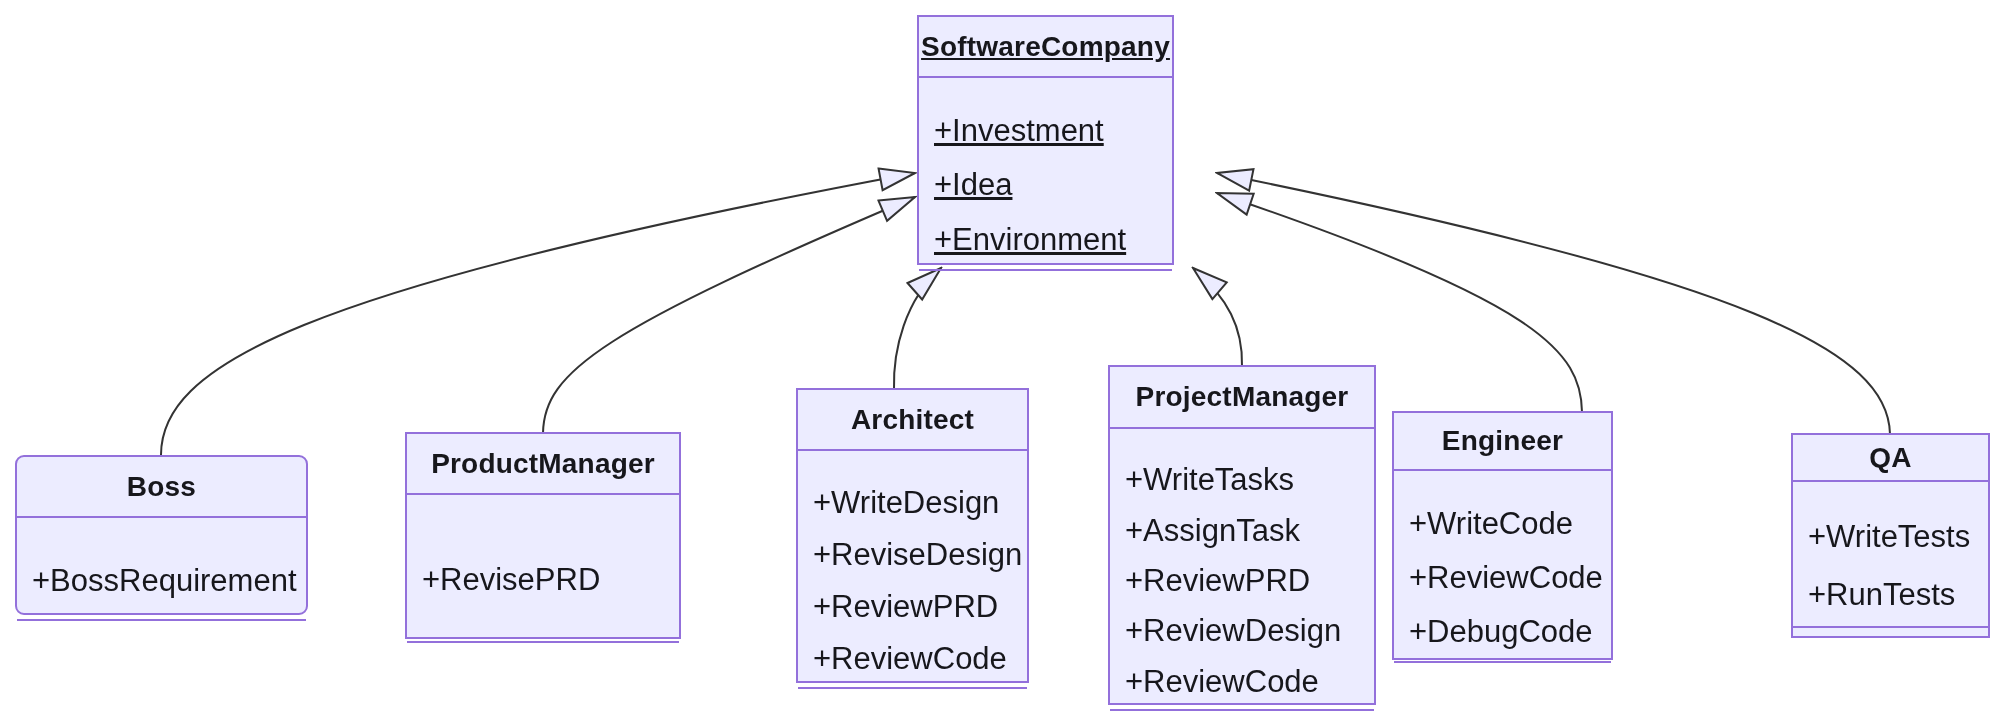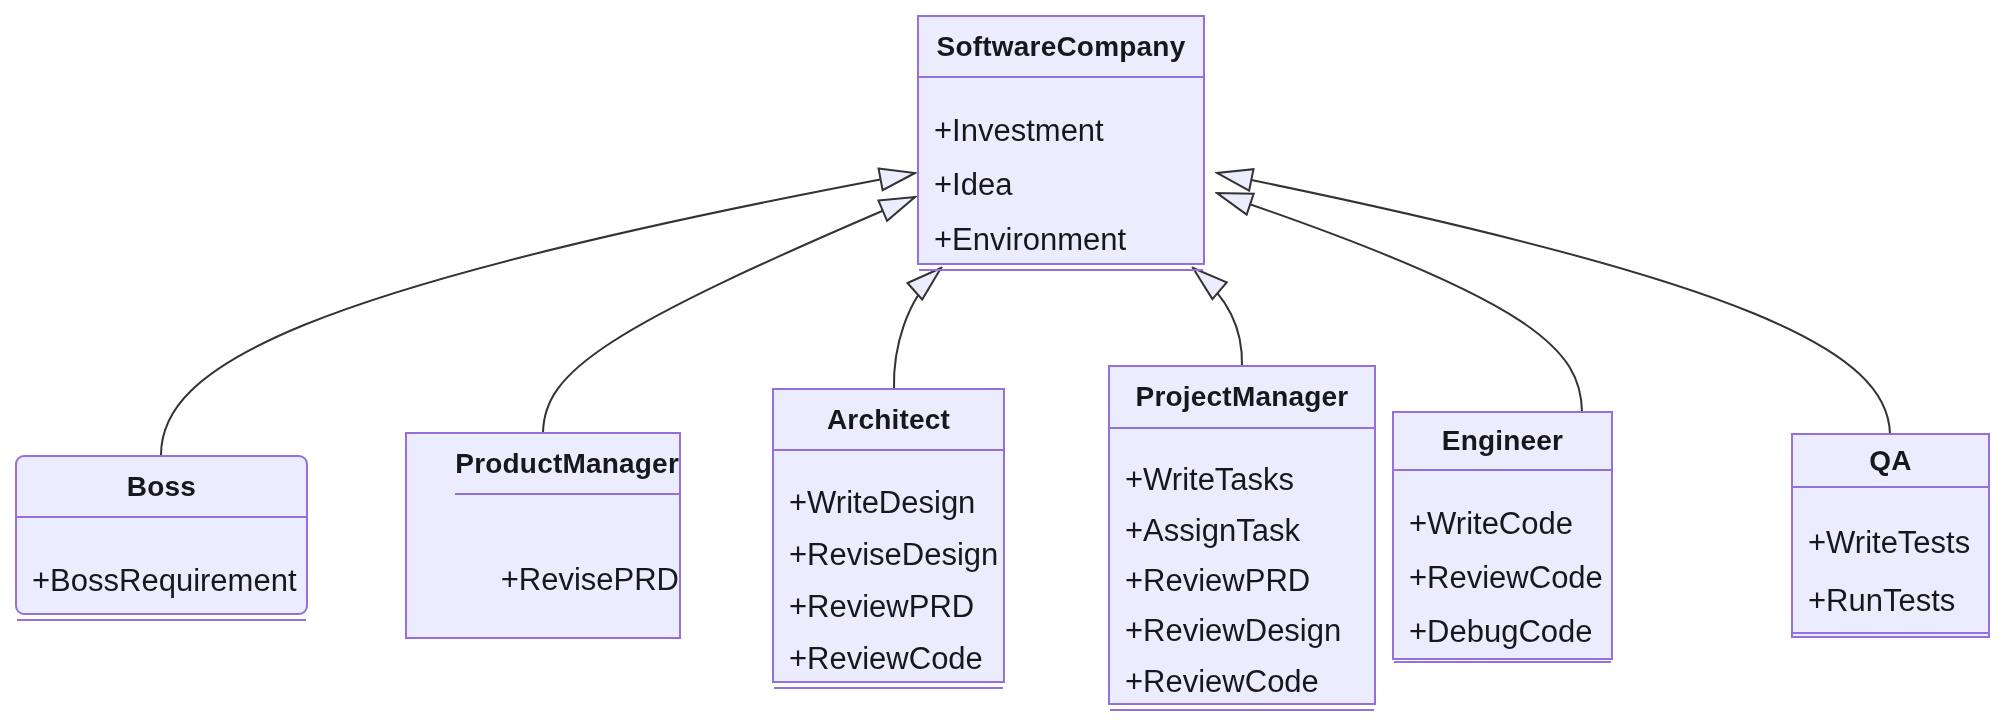--- a/index.html
+++ b/index.html
@@ -65,47 +65,47 @@
       </marker>
     </defs>
     <path class="edge" d="M 161 456 C 160 368, 292 289, 915 173" marker-end="url(#tri)"></path>
     <path class="edge" d="M 543 433 C 544 372, 602 330, 915 197" marker-end="url(#tri)"></path>
     <path class="edge" d="M 894 389 C 893 350, 905 300, 941 268" marker-end="url(#tri)"></path>
     <path class="edge" d="M 1242 366 C 1243 328, 1228 298, 1193 268" marker-end="url(#tri)"></path>
     <path class="edge" d="M 1582 412 C 1581 352, 1540 302, 1217 193" marker-end="url(#tri)"></path>
     <path class="edge" d="M 1890 434 C 1888 352, 1752 281, 1217 173" marker-end="url(#tri)"></path>
   </svg>
 
-  <div class="class-box" style="left:917px; top:15px; width:288px; height:250px;">
+  <div class="class-box" style="left:917px; top:15px; width:257px; height:250px;text-decoration:underline;">
     <div class="cb-title" style="height:61px">SoftwareCompany</div>
     <div class="cb-members" style="height:167px">
       <div class="cb-member">+Investment</div>
       <div class="cb-member">+Idea</div>
       <div class="cb-member">+Environment</div>
     </div>
     <div class="cb-methods"></div>
   </div>
 
   <div class="class-box" style="left:15px; top:455px; width:293px; height:160px;border-radius:9px;">
     <div class="cb-title" style="height:61px">Boss</div>
     <div class="cb-members" style="height:77px">
       <div class="cb-member">+BossRequirement</div>
     </div>
     <div class="cb-methods"></div>
   </div>
 
-  <div class="class-box" style="left:405px; top:432px; width:276px; height:207px;align-items:flex-end;">
+  <div class="class-box" style="left:405px; top:432px; width:276px; height:207px;">
     <div class="cb-title" style="height:61px">ProductManager</div>
     <div class="cb-members" style="height:122px">
       <div class="cb-member">+RevisePRD</div>
     </div>
     <div class="cb-methods"></div>
   </div>
 
-  <div class="class-box" style="left:772px; top:388px; width:233px; height:295px;">
+  <div class="class-box" style="left:796px; top:388px; width:233px; height:295px;">
     <div class="cb-title" style="height:61px">Architect</div>
     <div class="cb-members" style="height:212px">
       <div class="cb-member">+WriteDesign</div>
       <div class="cb-member">+ReviseDesign</div>
       <div class="cb-member">+ReviewPRD</div>
       <div class="cb-member">+ReviewCode</div>
     </div>
     <div class="cb-methods"></div>
   </div>
 
@@ -125,21 +125,21 @@
     <div class="cb-title" style="height:58px">Engineer</div>
     <div class="cb-members" style="height:166px">
       <div class="cb-member">+WriteCode</div>
       <div class="cb-member">+ReviewCode</div>
       <div class="cb-member">+DebugCode</div>
     </div>
     <div class="cb-methods"></div>
   </div>
 
   <div class="class-box" style="left:1791px; top:433px; width:199px; height:205px;">
-    <div class="cb-title" style="height:53px">QA</div>
+    <div class="cb-title" style="height:47px">QA</div>
     <div class="cb-members" style="height:120px">
       <div class="cb-member">+WriteTests</div>
       <div class="cb-member">+RunTests</div>
     </div>
     <div class="cb-methods"></div>
   </div>
 
 </div>
 
 </body></html>

